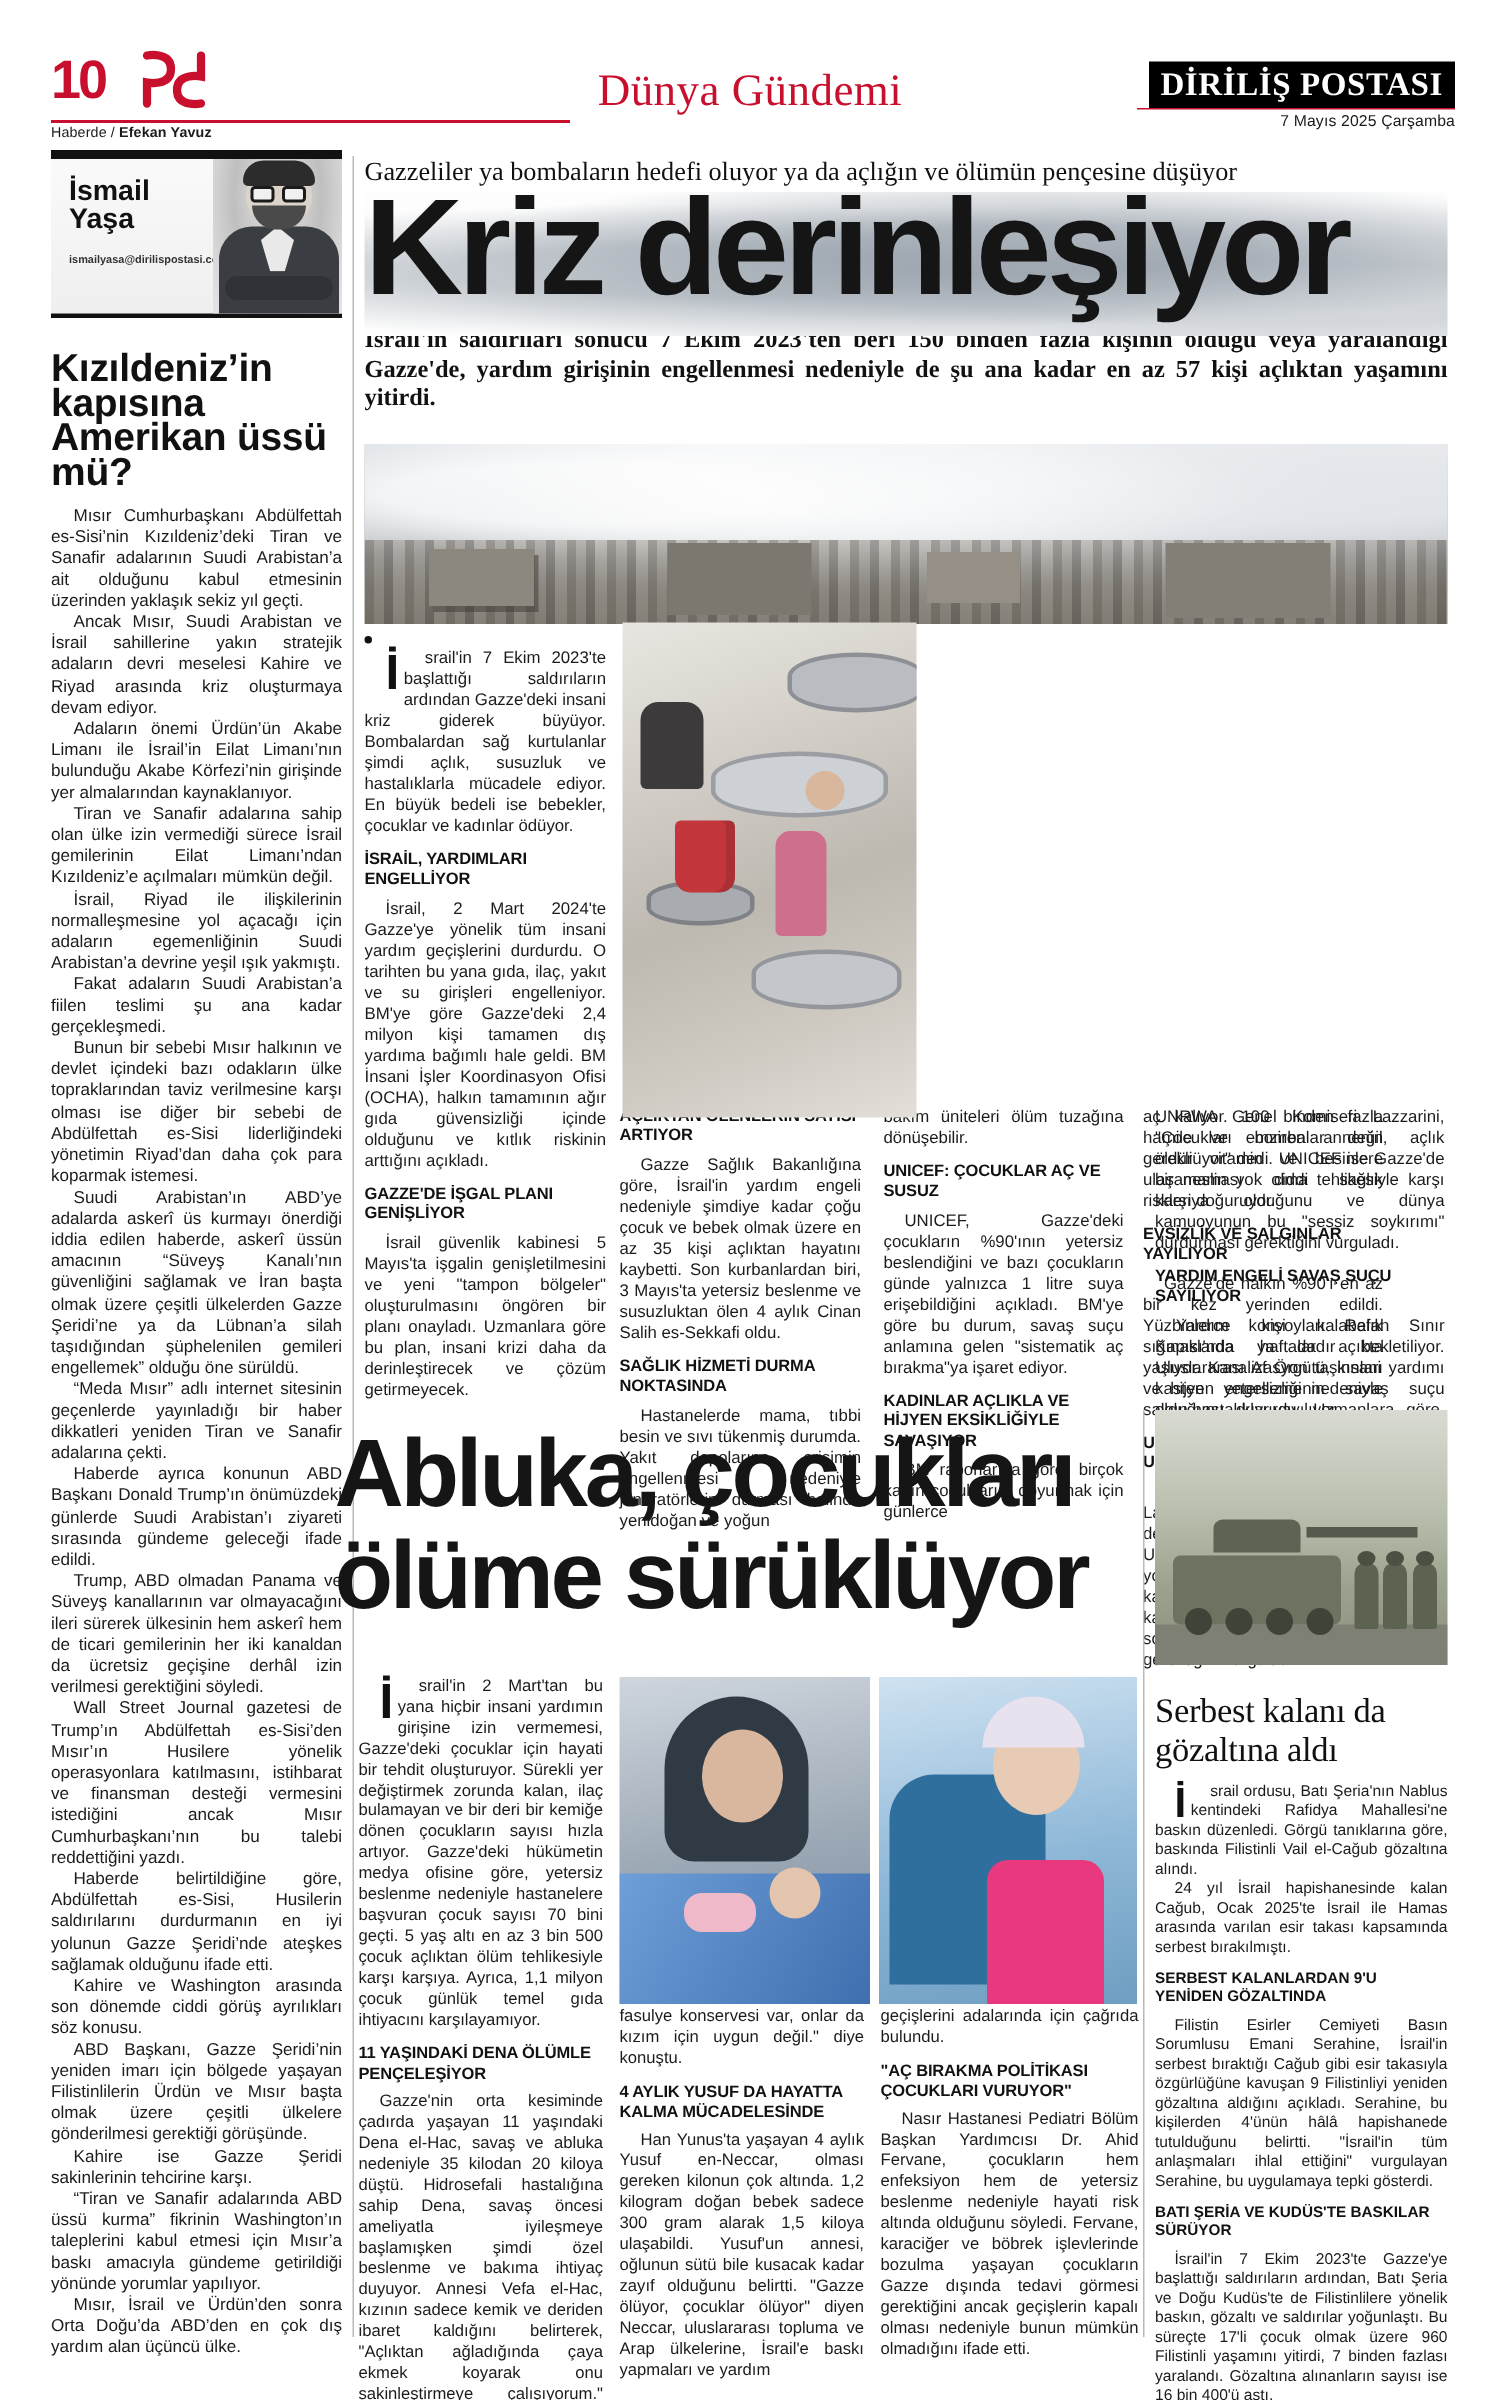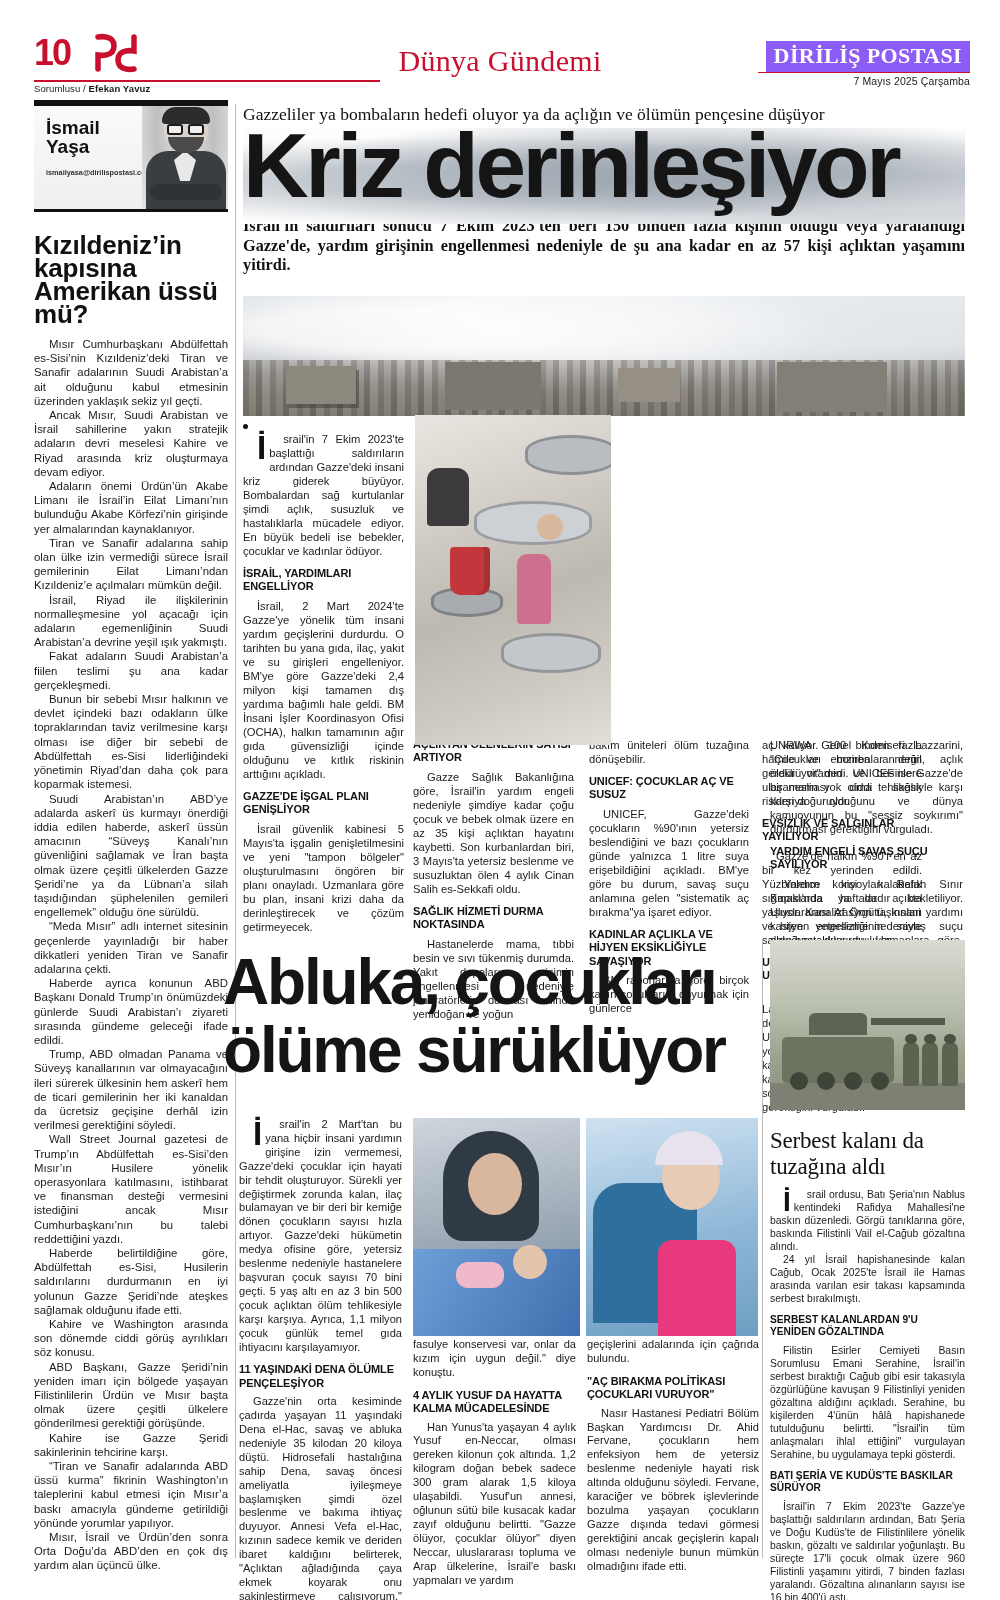--- a/index.html
+++ b/index.html
@@ -30,21 +30,21 @@
   }
   .grafiker b { font-weight:bold; }
   .section-title {
     position:absolute; left:0; top:44px; width:1000px;
     text-align:center;
     font-family:"Liberation Serif", serif;
     font-size:30px; color:#c8102e; letter-spacing:.3px;
   }
   .nameplate {
     position:absolute; right:30px; top:41px;
-    background:#8b5cf6; padding:2px 8px 3px 8px;
+    background:#000000; padding:2px 8px 3px 8px;
   }
   .nameplate span {
     font-family:"Liberation Serif", serif;
     font-size:22px; font-weight:bold; color:#fff;
     letter-spacing:.4px; white-space:nowrap;
   }
   .date-rule { position:absolute; right:30px; top:72px; width:212px; height:1px; background:#c8102e; }
   .issue-date {
     position:absolute; right:30px; top:75px;
     font-size:10.5px; color:#1a1a1a; letter-spacing:.1px;
@@ -253,21 +253,21 @@
   <div class="masthead">
     <div class="folio">10</div>
     <div class="dp-logo">
       <svg viewBox="0 0 48 40" width="48" height="40">
         <path d="M6 4 C6 4 22 1 22 13 C22 25 6 22 6 22 L6 36" stroke="#c8102e" stroke-width="5.5" fill="none" stroke-linecap="round"></path>
         <path d="M42 36 C42 36 26 39 26 27 C26 15 42 18 42 18 L42 4" stroke="#c8102e" stroke-width="5.5" fill="none" stroke-linecap="round"></path>
       </svg>
     </div>
     <div class="folio-rule"></div>
     <div class="grafiker">
-      <span>Sorumlusu /</span>
+      <span>Haberde /</span>
       <b>Efekan Yavuz</b>
     </div>
     <div class="section-title">Dünya Gündemi</div>
     <div class="nameplate">
       <span>DİRİLİŞ POSTASI</span>
     </div>
     <div class="date-rule"></div>
     <div class="issue-date">7 Mayıs 2025 Çarşamba</div>
   </div>
 
@@ -437,21 +437,21 @@
     <div class="tank-wheel" style="left:10%"></div>
     <div class="tank-wheel" style="left:24%"></div>
     <div class="tank-wheel" style="left:38%"></div>
     <div class="tank-wheel" style="left:52%"></div>
     <div class="soldier" style="left:68%"></div>
     <div class="soldier" style="left:78%"></div>
     <div class="soldier" style="left:88%"></div>
   </div>
 
   <div class="story3">
-    <div class="head3">Serbest kalanı da tuzağına aldı</div>
+    <div class="head3">Serbest kalanı da gözaltına aldı</div>
     <div style="height:8px"></div>
     <p class="dropcap-p3">İsrail ordusu, Batı Şeria'nın Nablus kentindeki Rafidya Mahallesi'ne baskın düzenledi. Görgü tanıklarına göre, baskında Filistinli Vail el-Cağub gözaltına alındı.</p>
     <p>24 yıl İsrail hapishanesinde kalan Cağub, Ocak 2025'te İsrail ile Hamas arasında varılan esir takası kapsamında serbest bırakılmıştı.</p>
     <div class="subhead3">SERBEST KALANLARDAN 9'U YENİDEN GÖZALTINDA</div>
     <p>Filistin Esirler Cemiyeti Basın Sorumlusu Emani Serahine, İsrail'in serbest bıraktığı Cağub gibi esir takasıyla özgürlüğüne kavuşan 9 Filistinliyi yeniden gözaltına aldığını açıkladı. Serahine, bu kişilerden 4'ünün hâlâ hapishanede tutulduğunu belirtti. "İsrail'in tüm anlaşmaları ihlal ettiğini" vurgulayan Serahine, bu uygulamaya tepki gösterdi.</p>
     <div class="subhead3">BATI ŞERİA VE KUDÜS'TE BASKILAR SÜRÜYOR</div>
     <p>İsrail'in 7 Ekim 2023'te Gazze'ye başlattığı saldırıların ardından, Batı Şeria ve Doğu Kudüs'te de Filistinlilere yönelik baskın, gözaltı ve saldırılar yoğunlaştı. Bu süreçte 17'li çocuk olmak üzere 960 Filistinli yaşamını yitirdi, 7 binden fazlası yaralandı. Gözaltına alınanların sayısı ise 16 bin 400'ü aştı.</p>
   </div>
 
 </div>

